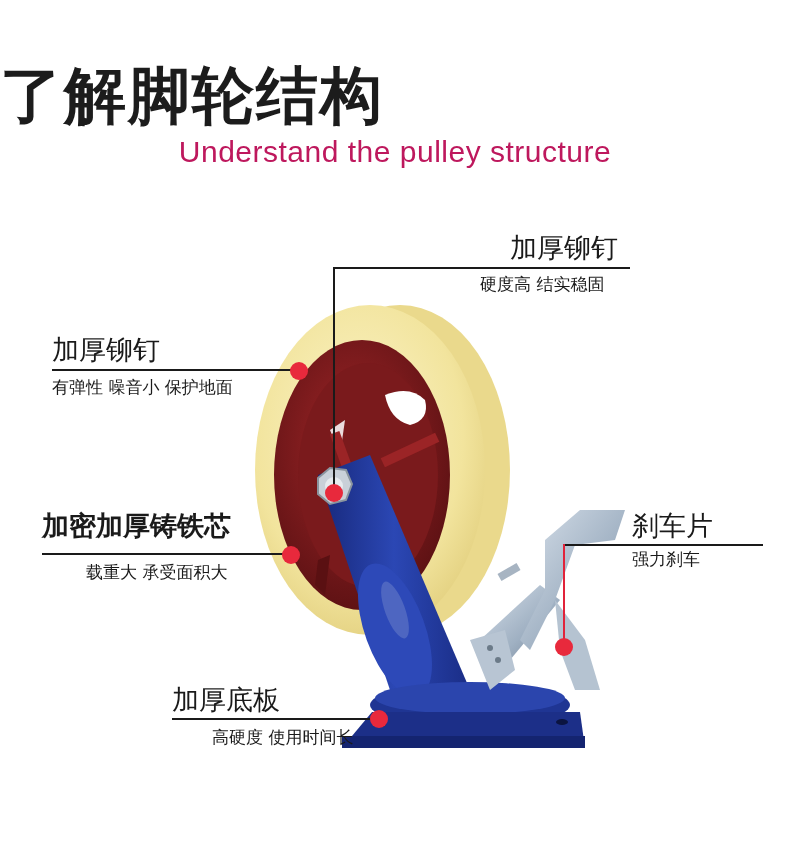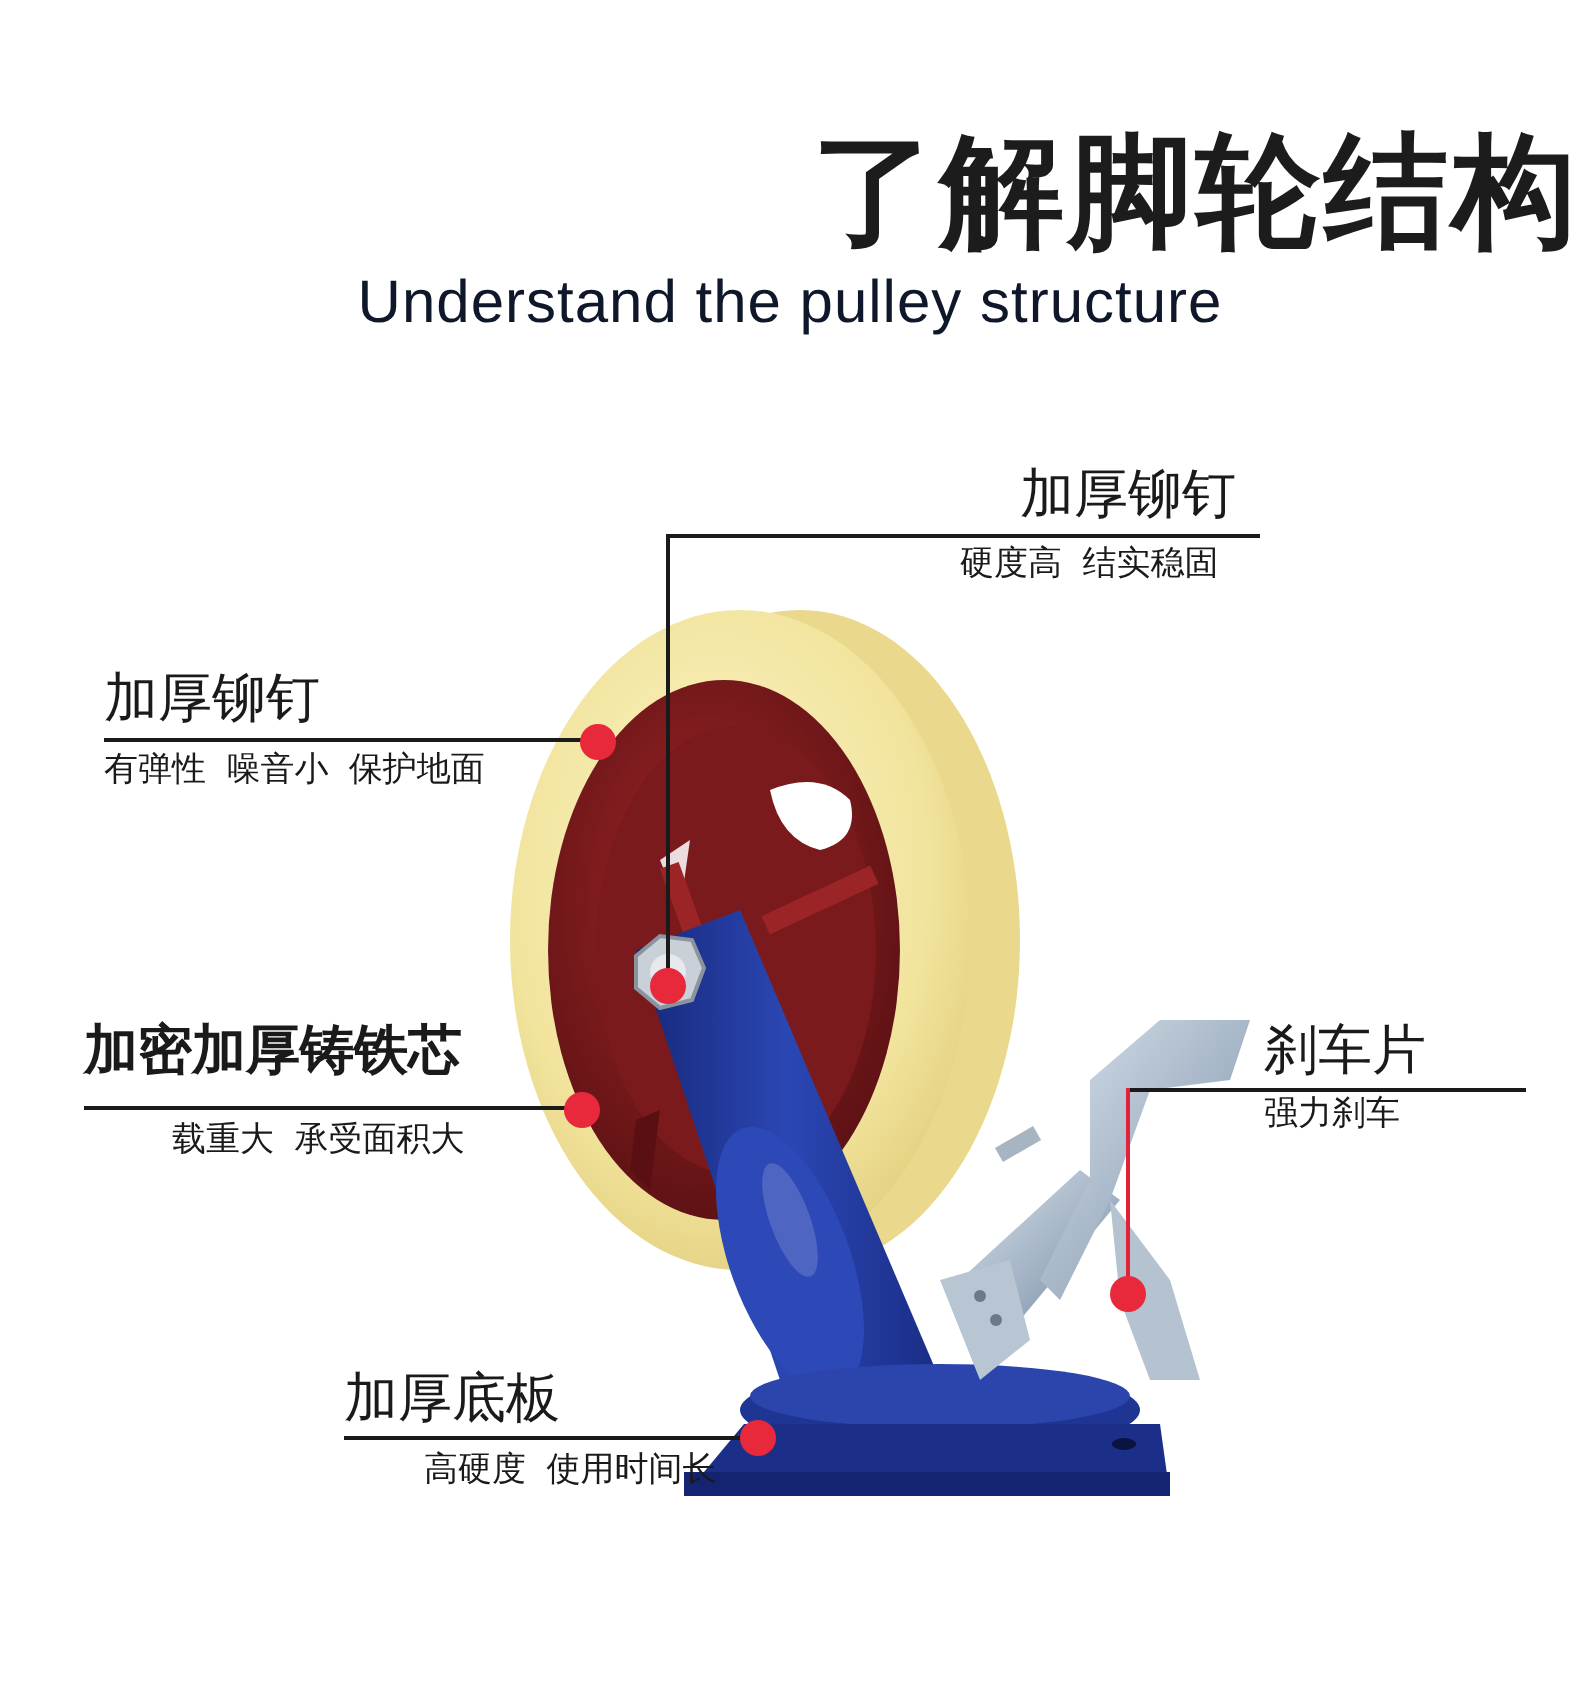--- a/index.html
+++ b/index.html
@@ -1,21 +1,21 @@
 <!DOCTYPE html>
 <html><head>
 <meta charset="utf-8">
 <style>
   html,body{margin:0;padding:0;background:#ffffff;}
   body{width:790px;height:844px;position:relative;overflow:hidden;font-family:"DejaVu Sans","Liberation Sans",sans-serif;color:#1a1a1a;}
-  .title{position:absolute;left:0;width:790px;top:60px;text-align:right;font-size:62px;font-weight:bold;letter-spacing:2px;color:#1c1c1c;line-height:72px;}
-  .subtitle{position:absolute;left:0;width:790px;top:134px;text-align:center;font-size:30px;font-weight:300;color:#0f172a;line-height:36px;letter-spacing:0.5px;font-family:"Liberation Sans","DejaVu Sans",sans-serif;}
+  .title{position:absolute;left:0;width:790px;top:60px;text-align:left;font-size:62px;font-weight:bold;letter-spacing:2px;color:#1c1c1c;line-height:72px;}
+  .subtitle{position:absolute;left:0;width:790px;top:134px;text-align:center;font-size:30px;font-weight:300;color:#be185d;line-height:36px;letter-spacing:0.5px;font-family:"Liberation Sans","DejaVu Sans",sans-serif;}
   .stage{position:absolute;left:0;top:0;width:724px;height:844px;}
   .label-main{position:absolute;font-size:27px;color:#1a1a1a;line-height:32px;white-space:nowrap;}
-  .label-sub{position:absolute;font-size:17px;color:#1a1a1a;line-height:22px;white-space:nowrap;font-family:Liberation Mono, monospace;}
+  .label-sub{position:absolute;font-size:17px;color:#1a1a1a;line-height:22px;white-space:nowrap;}
   .hline{position:absolute;height:2px;background:#1a1a1a;}
   .vline{position:absolute;width:2px;background:#1a1a1a;}
   .vline-red{position:absolute;width:2px;background:#e1233a;}
   .dot{position:absolute;width:18px;height:18px;border-radius:50%;background:#e8293c;}
   svg{position:absolute;left:0;top:0;}
 </style>
 </head>
 <body>
 
 <div class="title">了解脚轮结构</div>

